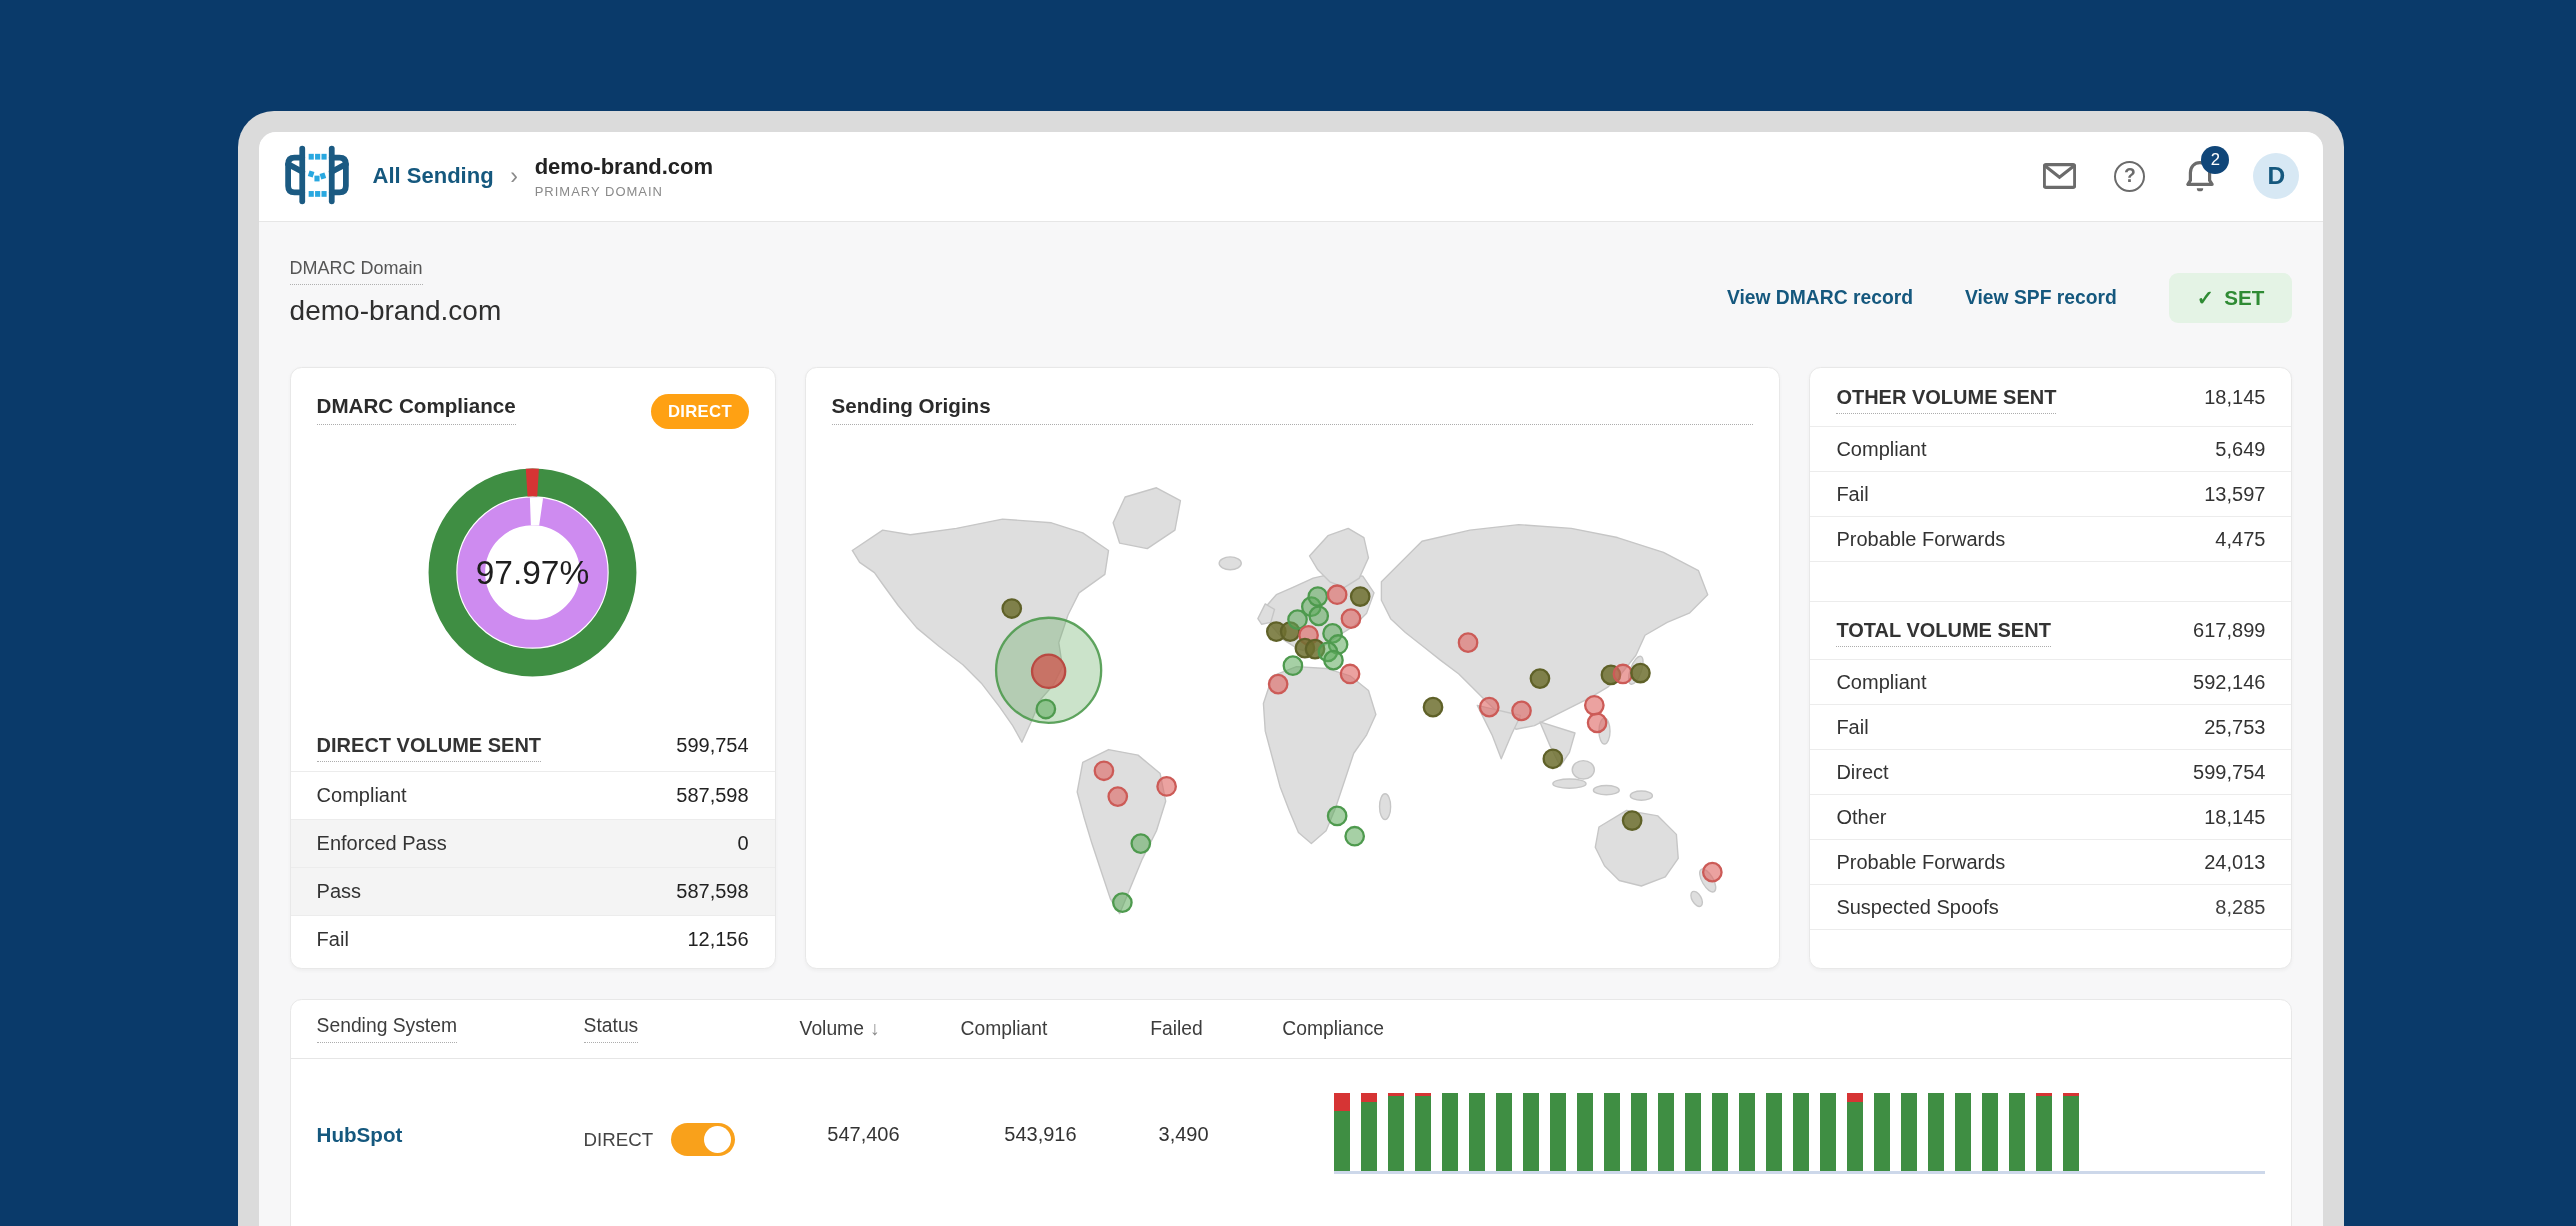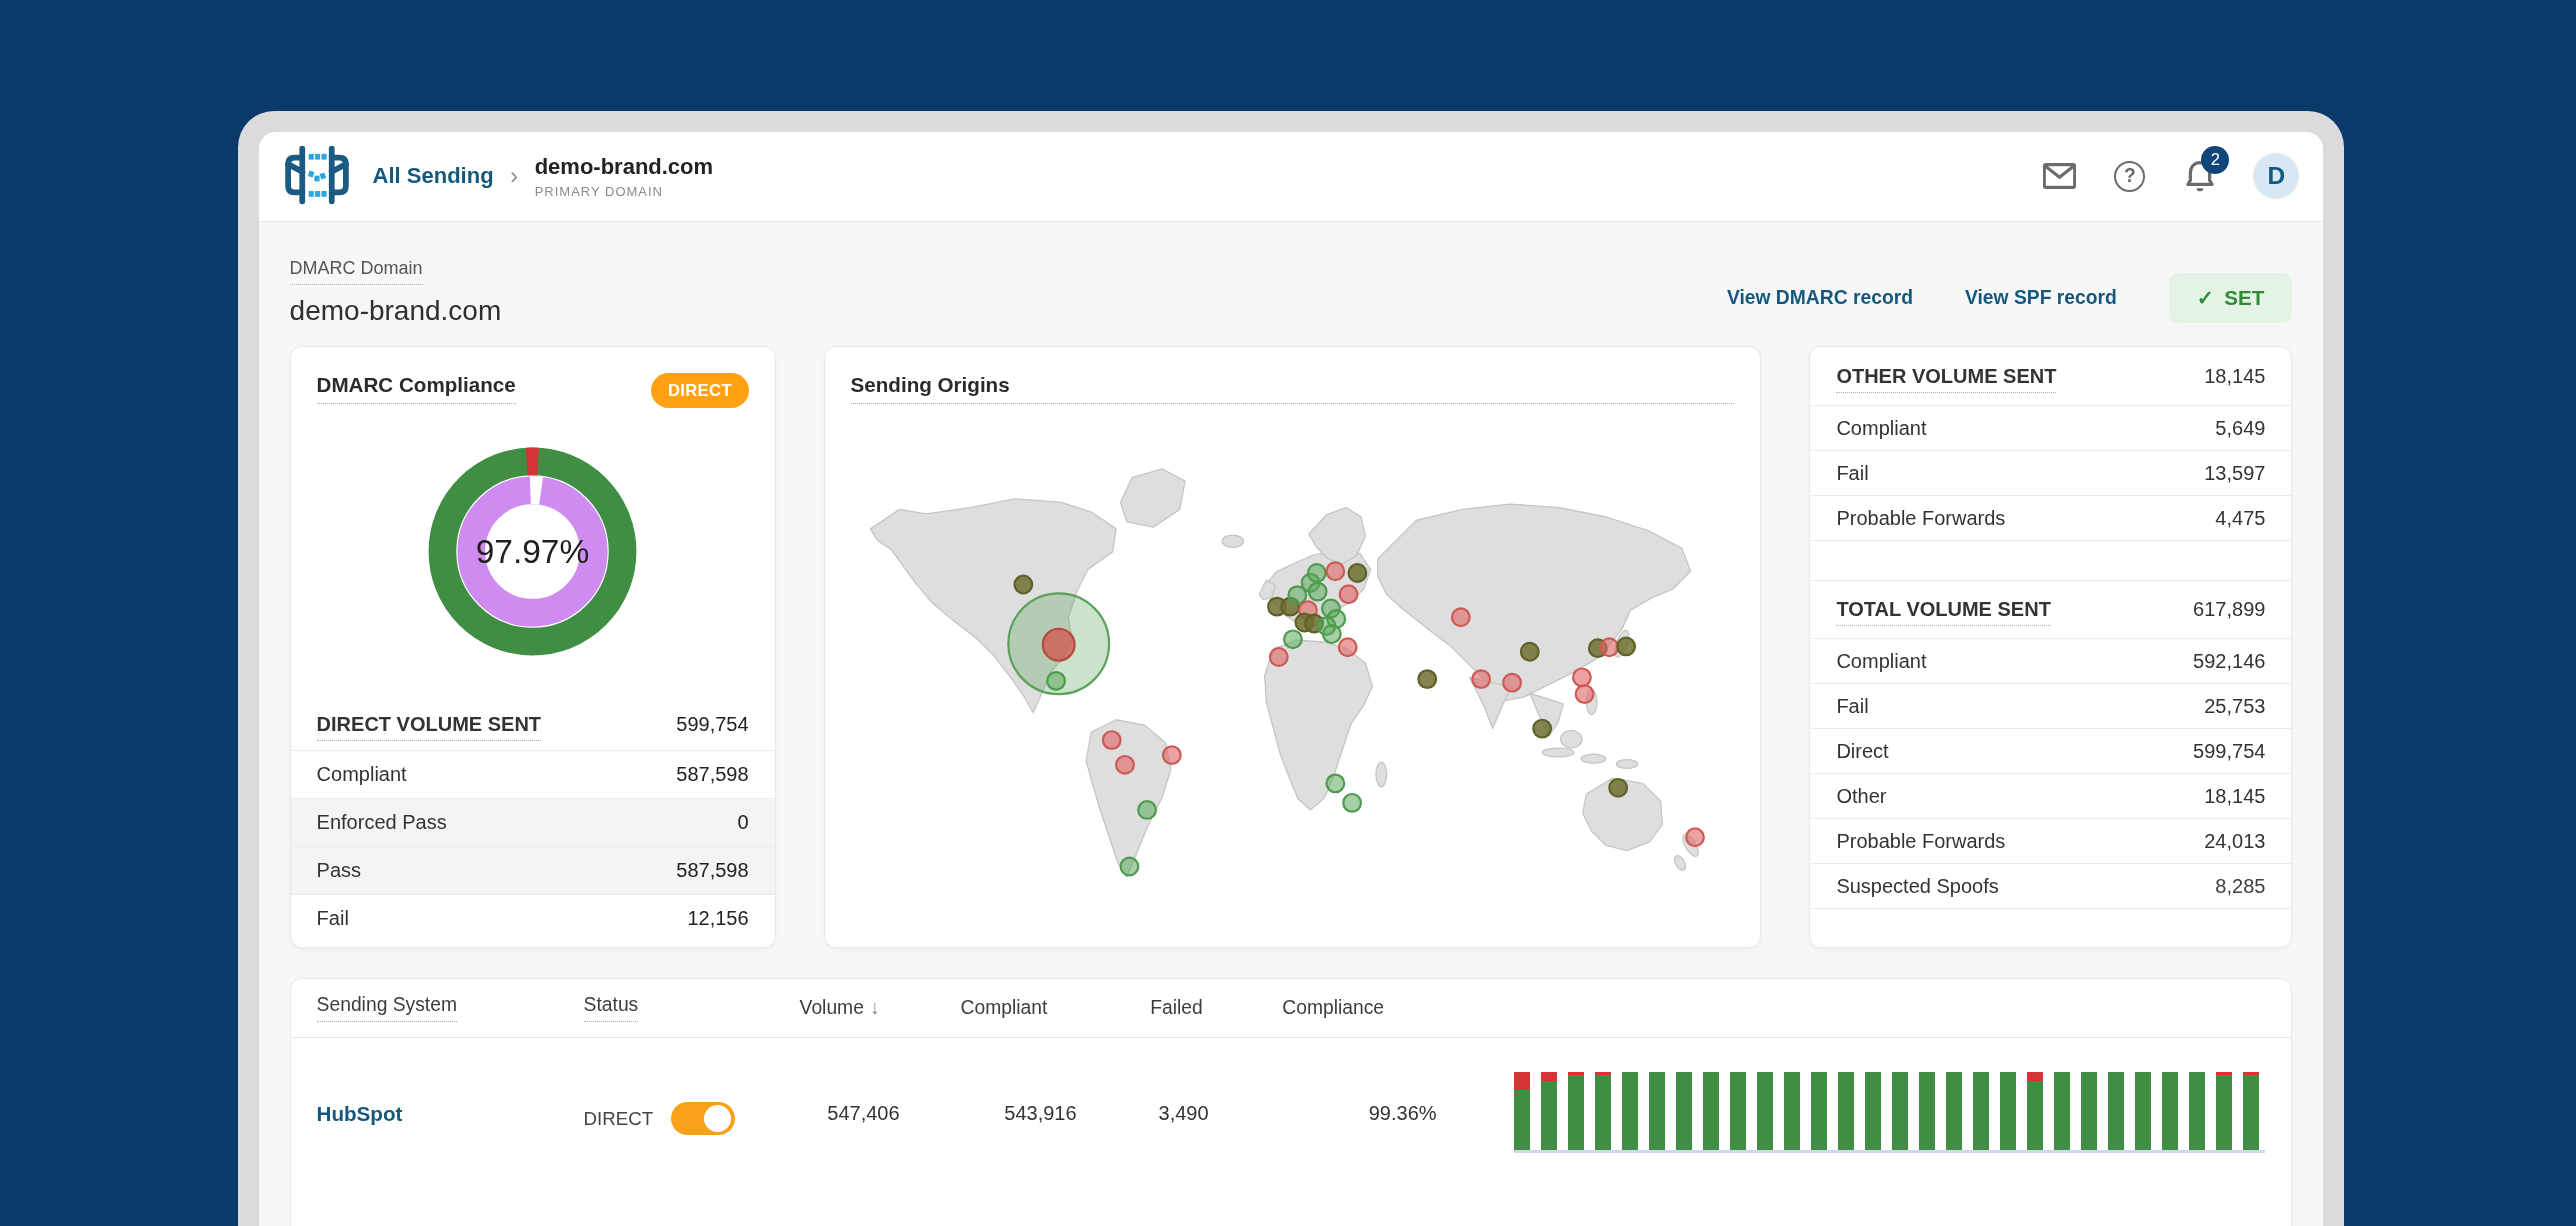--- a/index.html
+++ b/index.html
@@ -45,21 +45,21 @@
 
   .domain-row{margin-top:19.3px;display:flex;align-items:flex-end;}
   .dlabel{font-size:18px;color:#555;border-bottom:1.9px dotted #b0b0b0;padding-bottom:5.2px;display:inline-block;}
   .dname{font-size:28px;color:#2f2f2f;margin-top:10.3px;}
   .domain-actions{margin-left:auto;display:flex;align-items:center;gap:52px;padding-bottom:3.9px;}
   .rec-link{font-size:19.3px;font-weight:600;color:#15587E;}
   .set-btn{background:#E4F3E5;border-radius:9px;padding:13px 28px;display:flex;align-items:center;gap:10.3px;
     color:#2F8B34;font-size:20.6px;font-weight:bold;}
 
   
-  .cards{margin-top:19px;display:flex;gap:48px;height:602px;}
+  .cards{margin-top:40px;display:flex;gap:29px;height:602px;}
   .card{background:#fff;border:1.3px solid #E8E8E8;border-radius:11.6px;box-shadow:0 1.3px 3.9px rgba(0,0,0,0.04);}
   .card-title{font-size:20.6px;font-weight:bold;color:#2b2b2b;border-bottom:1.9px dotted #adadad;
     padding-bottom:6.4px;display:inline-block;}
 
   .c1{width:486px;padding:26px 0 0 0;overflow:hidden;display:flex;flex-direction:column;}
   .c1-head{display:flex;align-items:flex-start;justify-content:space-between;padding:0 26px;}
   .badge-direct{background:#FFA113;color:#fff;font-size:16.7px;font-weight:bold;border-radius:643px;
     padding:7.7px 16.7px;letter-spacing:0.3px;}
   .donut-wrap{width:231px;height:231px;margin:28px auto 0 auto;}
   .c1 table{width:100%;border-collapse:collapse;margin-top:31px;font-size:20px;color:#333;}
@@ -374,21 +374,20 @@
           <span class="colA cellpad"><span class="hub-link">HubSpot</span></span>
           <span class="colB cellpad">
             <span class="status-txt">DIRECT</span>
             <span class="toggle">
                 <span class="knob"></span>
               </span>
           </span>
           <span class="colC vnum cellpad">547,406</span>
           <span class="colD vnum cellpad">543,916</span>
           <span class="colE vnum cellpad">3,490</span>
-          <span class="colF vnum cellpad">99.36%</span>
           <span class="colG">
               <span class="bars" id="daily-bars">
                 <span class="bar">
                   <span class="red" style="display: block; height: 18px;"></span>
                 </span>
                 <span class="bar">
                   <span class="red" style="display: block; height: 9px;"></span>
                 </span>
                 <span class="bar">
                   <span class="red" style="display: block; height: 3.2px;"></span>

